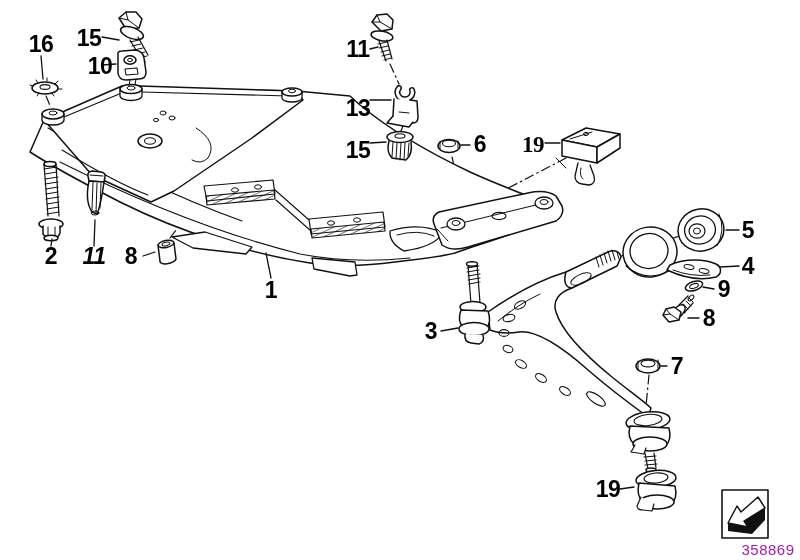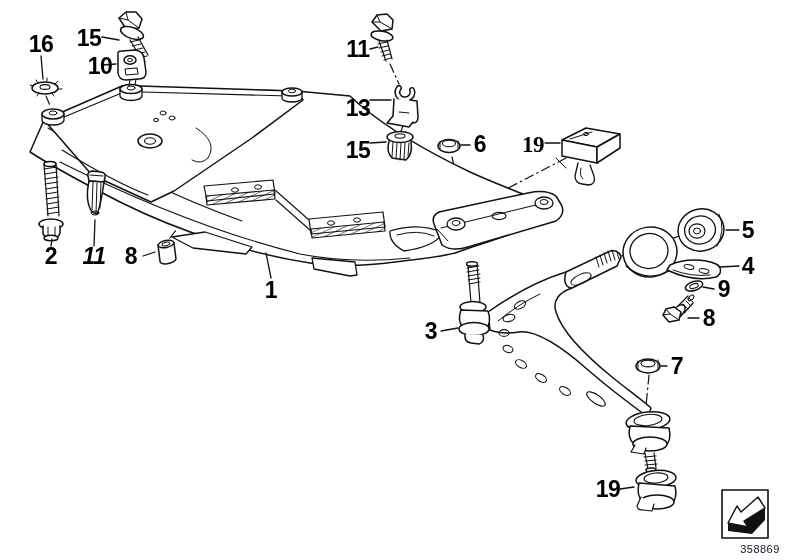--- a/index.html
+++ b/index.html
@@ -8,21 +8,21 @@
     font-family:"Liberation Sans","DejaVu Sans",sans-serif;overflow:hidden;
   }
   .stage svg{position:absolute;left:0;top:0;}
   .callout{
     position:absolute;transform:translate(-50%,-50%);
     font-weight:bold;font-size:23px;line-height:1;color:#000;
     letter-spacing:-0.5px;cursor:pointer;user-select:none;
   }
   .drawing-number{
     position:absolute;transform:translate(-50%,-50%);
-    font-size:11px;color:#0f172a;letter-spacing:0.5px;
+    font-size:15px;color:#a21caf;letter-spacing:0.5px;margin-left:8px;
   }
 </style>
 </head>
 <body>
 
 <div class="stage">
 
 <svg width="800" height="560" viewBox="0 0 800 560">
   <defs>
     <pattern id="hatch" width="4.5" height="9" patternUnits="userSpaceOnUse" patternTransform="rotate(65)">

